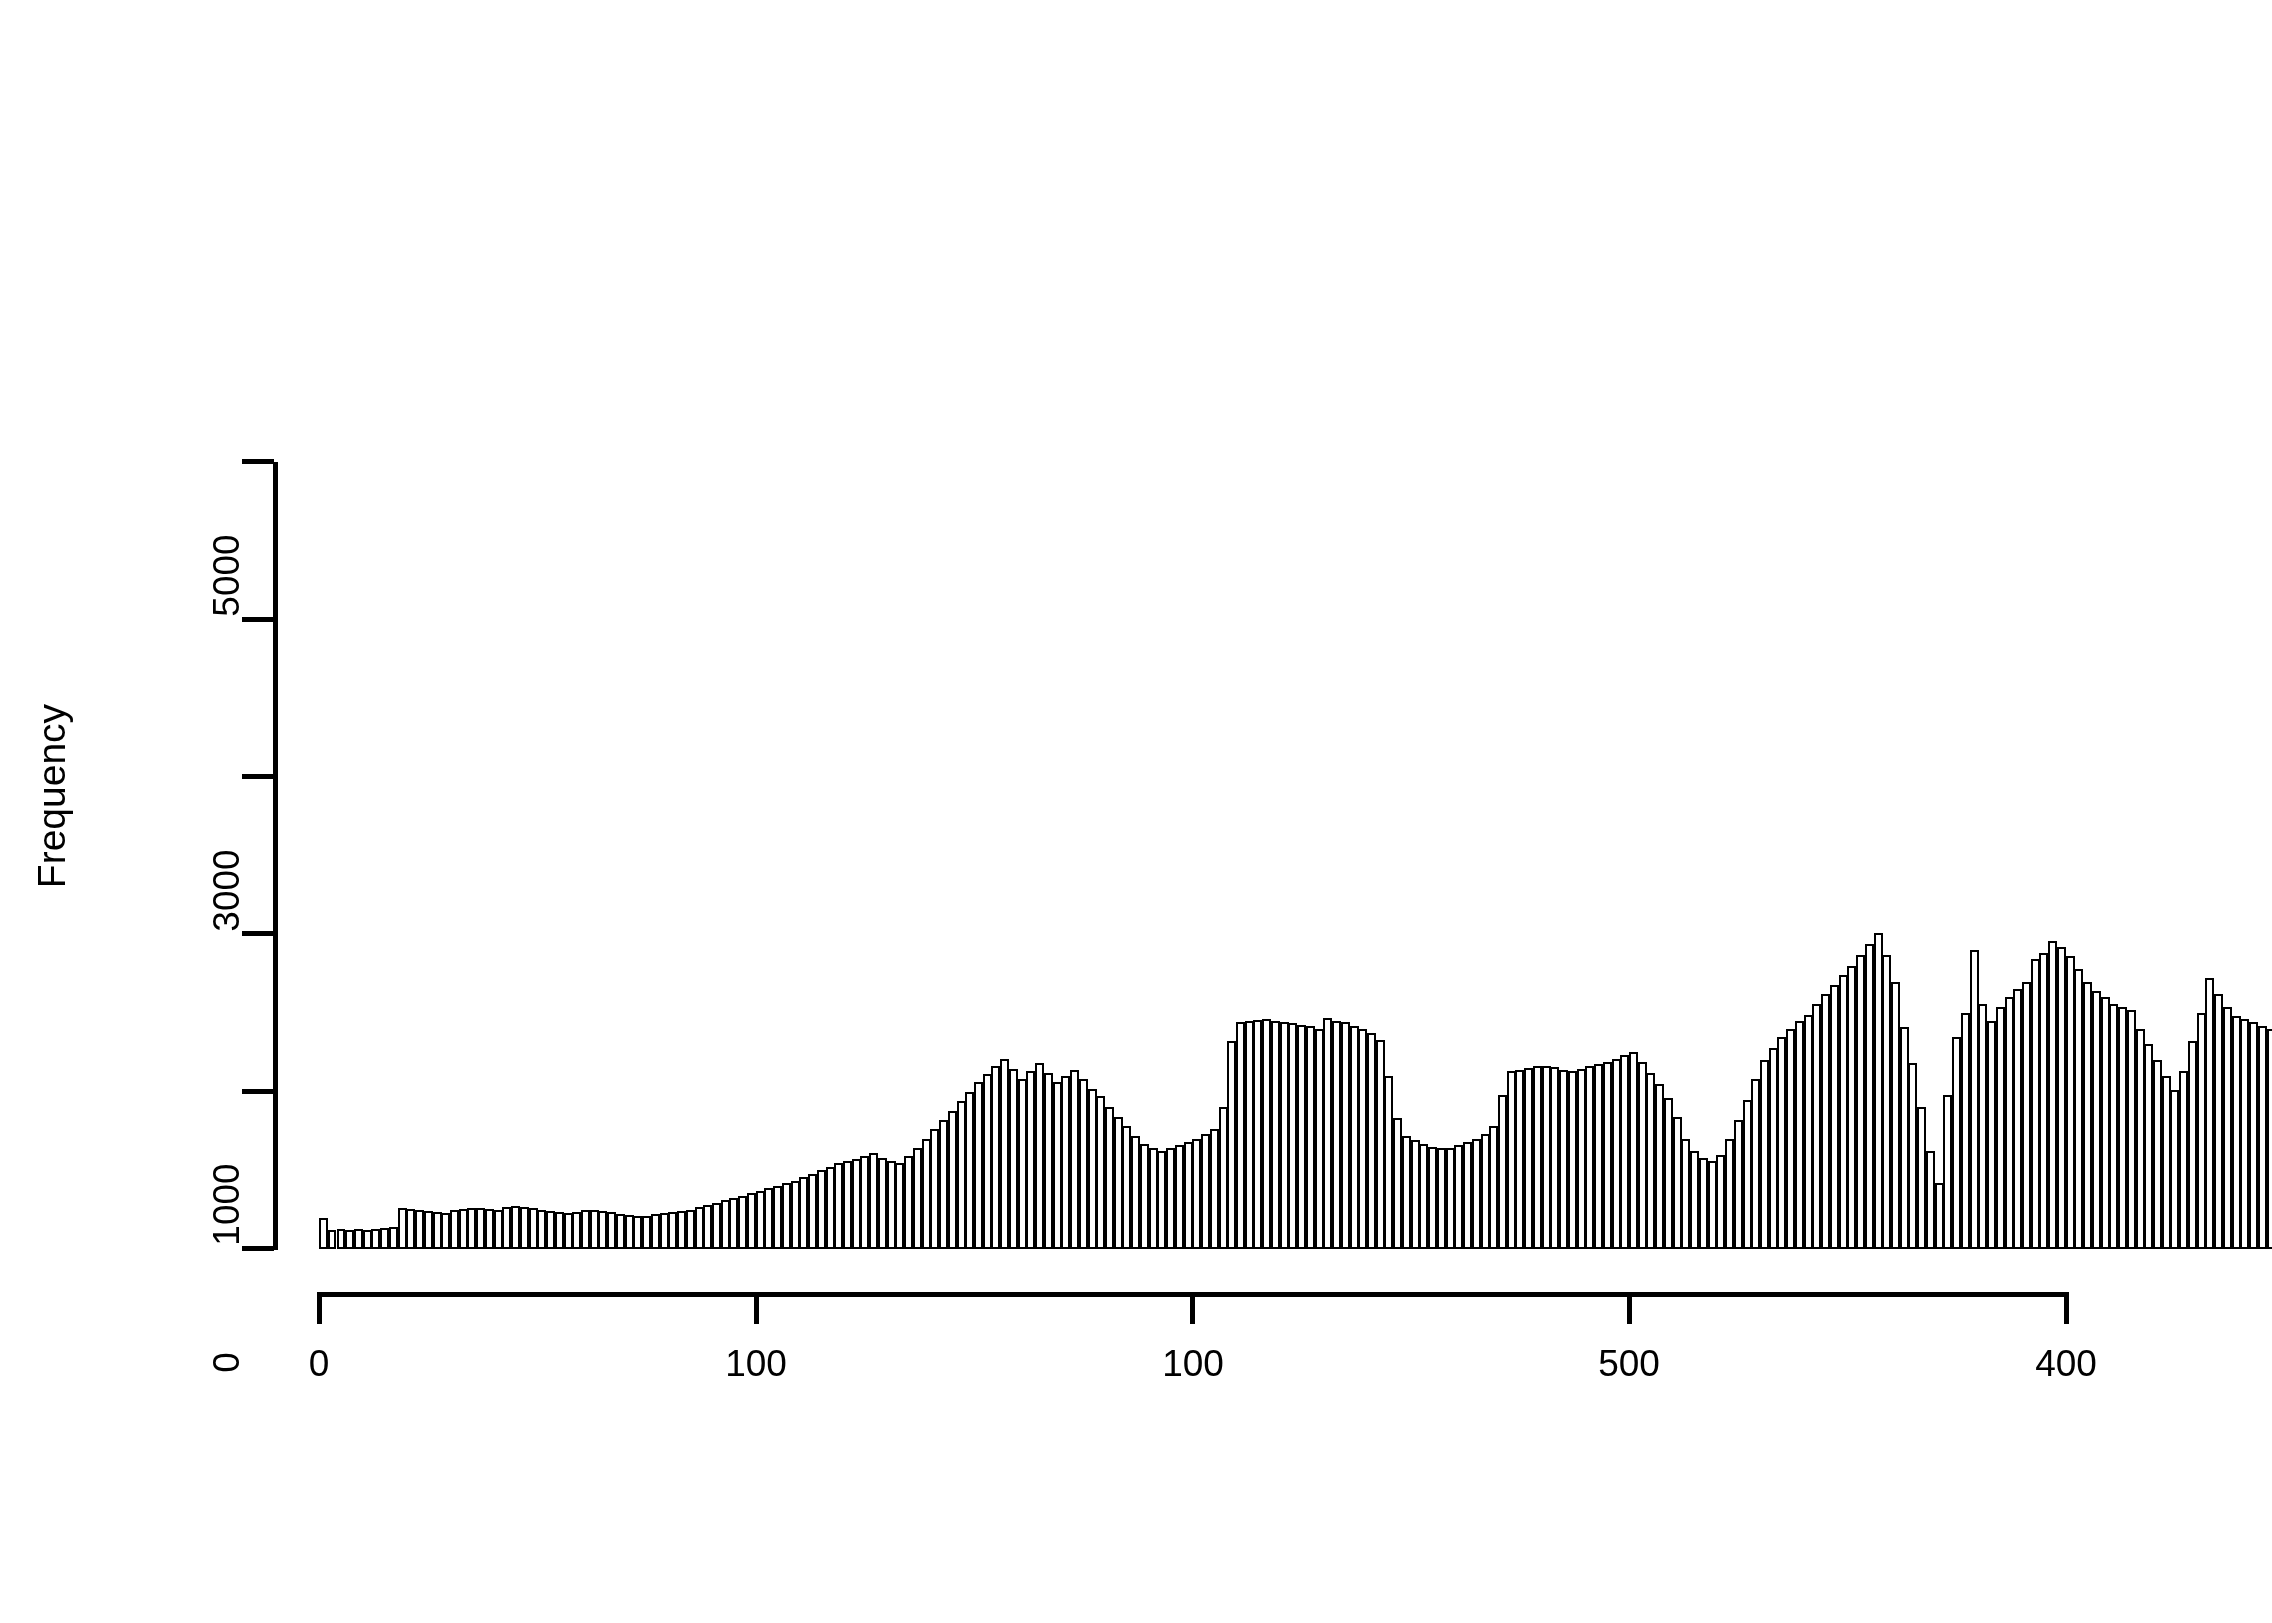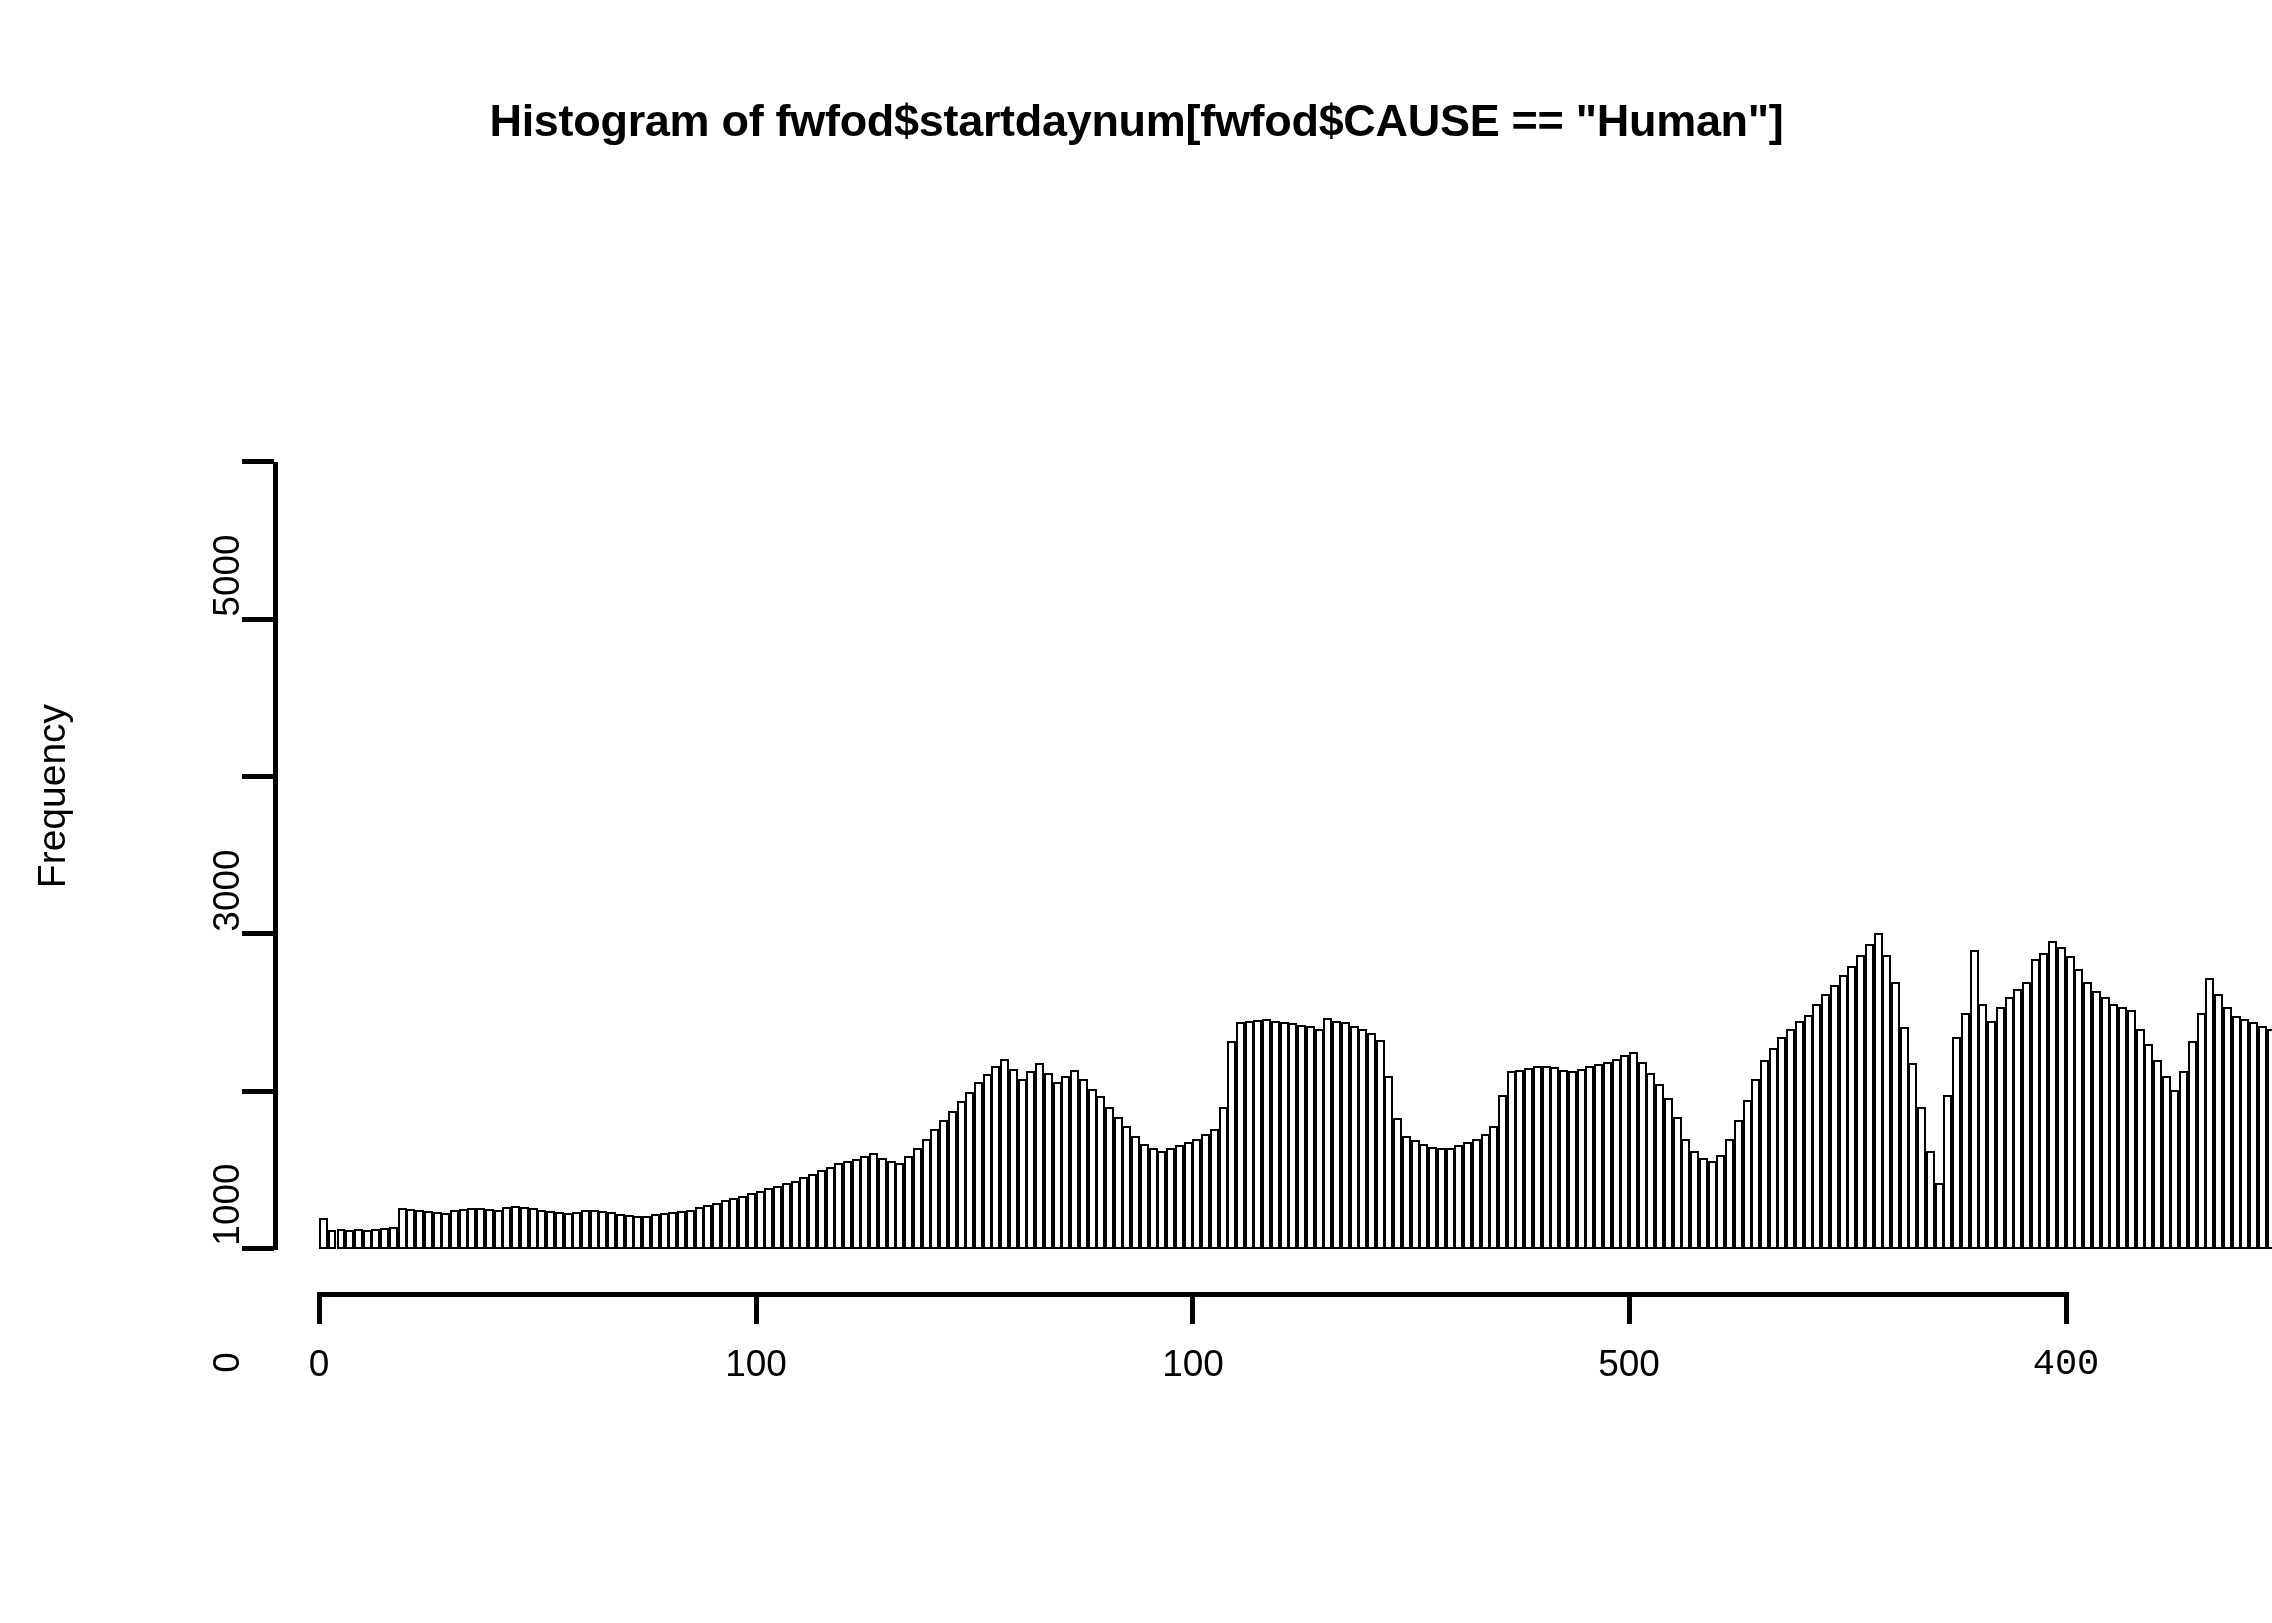--- a/index.html
+++ b/index.html
@@ -135,21 +135,20 @@
     box-sizing: border-box;
     border: 2.2px solid #000000;
     background: #ffffff;
   }
 </style>
 </head>
 <body>
 
 <div id="plot-root">
 
-  <div class="plot-title">Histogram of fwfod$startdaynum[fwfod$CAUSE == "Human"]</div>
 
   <div class="ylab">Frequency</div>
 
 
   <div class="axis-line" id="y-axis-spine"></div>
   <div class="axis-line" id="x-axis-spine"></div>
 
   <div id="y-ticks">
       <div class="y-tick" style="top: 1246px;"></div>
       <div class="y-tick-label" style="left: 0px; width: 227px; top: 1228px;">0</div>
@@ -165,21 +164,21 @@
   <div id="x-ticks">
       <div class="x-tick" style="left: 317px;"></div>
       <div class="x-tick-label" style="left: 319px;">0</div>
       <div class="x-tick" style="left: 754px;"></div>
       <div class="x-tick-label" style="left: 756px;">100</div>
       <div class="x-tick" style="left: 1190px;"></div>
       <div class="x-tick-label" style="left: 1193px;">100</div>
       <div class="x-tick" style="left: 1627px;"></div>
       <div class="x-tick-label" style="left: 1629px;">500</div>
       <div class="x-tick" style="left: 2064px;"></div>
-      <div class="x-tick-label" style="left: 2066px; font-family: Liberation Mono, monospace;">400</div>
+      <div class="x-tick-label" style="left: 2066px;">400</div>
     </div>
 
   <div id="panel">
     <div id="bars">
         <div class="bar" style="left: 0px; width: 8.7px; height: 31px; border-color: rgb(0, 0, 0); background: rgb(255, 255, 255);"></div>
         <div class="bar" style="left: 8.7px; width: 8.7px; height: 19px; border-color: rgb(0, 0, 0); background: rgb(255, 255, 255);"></div>
         <div class="bar" style="left: 17.5px; width: 8.7px; height: 19.7px; border-color: rgb(0, 0, 0); background: rgb(255, 255, 255);"></div>
         <div class="bar" style="left: 26px; width: 8.7px; height: 18.6px; border-color: rgb(0, 0, 0); background: rgb(255, 255, 255);"></div>
         <div class="bar" style="left: 35px; width: 8.7px; height: 20.5px; border-color: rgb(0, 0, 0); background: rgb(255, 255, 255);"></div>
         <div class="bar" style="left: 44px; width: 8.7px; height: 19px; border-color: rgb(0, 0, 0); background: rgb(255, 255, 255);"></div>

